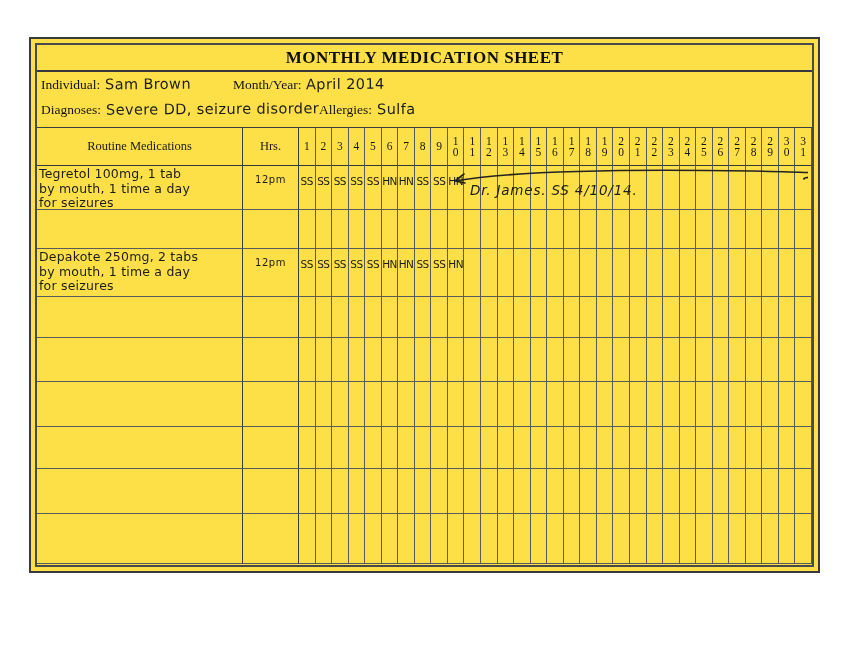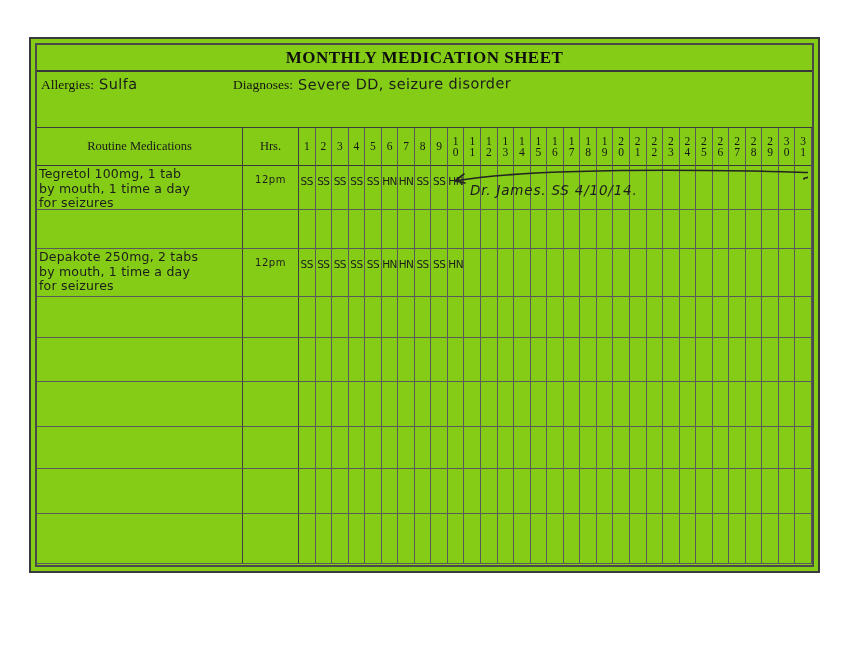--- a/index.html
+++ b/index.html
@@ -1,21 +1,21 @@
 <!DOCTYPE html>
 <html><head>
 <meta charset="utf-8">
 <style>
   * { margin:0; padding:0; box-sizing:border-box; }
   html,body { width:849px; height:656px; background:#ffffff; overflow:hidden; }
   body { font-family:"Liberation Serif", serif; color:#181818; }
 
   .sheet {
     position:absolute; left:29px; top:37px; width:791px; height:536px;
-    border:2px solid #3a3a3a; padding:4px; background:#84cc16;
+    border:2px solid #3a3a3a; padding:4px; background:#fde047;
   }
   .inner { width:100%; height:100%; border:2px solid #4a4a4a; }
 
   .title-row {
     height:27px; border-bottom:2px solid #383838;
     display:flex; align-items:center; justify-content:center;
   }
   .title-text {
     font-weight:bold; font-size:17px; letter-spacing:0.5px; color:#0e0e0e;
     font-family:"Liberation Serif", serif;
@@ -67,26 +67,36 @@
 <div class="sheet">
   <div class="inner">
 
     <div class="title-row">
       <span class="title-text">MONTHLY MEDICATION SHEET</span>
     </div>
 
     <div class="info">
       <div class="info-row">
         <div class="pair first">
-          <span class="plabel">Allergies:</span>
-          <span class="hw ivalue">Sulfa</span>
+          <span class="plabel">Individual:</span>
+          <span class="hw ivalue">Sam Brown</span>
         </div>
+        <div class="pair">
+          <span class="plabel">Month/Year:</span>
+          <span class="hw ivalue">April 2014</span>
+        </div>
+      </div>
+      <div class="info-row">
         <div class="pair">
           <span class="plabel">Diagnoses:</span>
           <span class="hw ivalue">Severe DD, seizure disorder</span>
+        </div>
+        <div class="pair first">
+          <span class="plabel">Allergies:</span>
+          <span class="hw ivalue">Sulfa</span>
         </div>
       </div>
     </div>
 
     <div class="gridwrap">
       <div class="grid" id="medgrid">
           <div class="c hd med-hd thickr">Routine Medications</div>
           <div class="c hd hrs-hd thickr">Hrs.</div>
           <div class="c hd day-h">1</div>
           <div class="c hd day-h">2</div>

